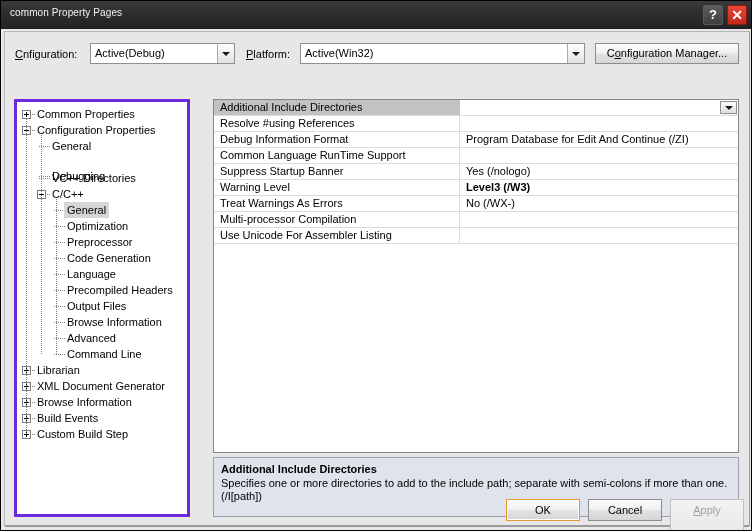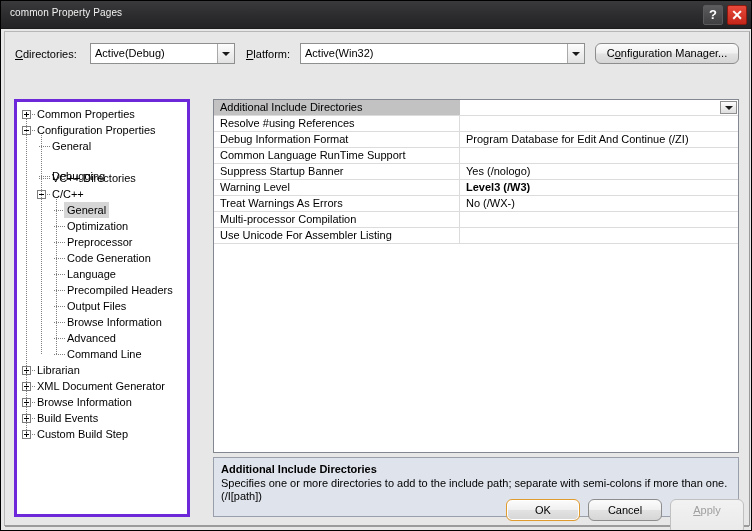--- a/index.html
+++ b/index.html
@@ -134,21 +134,21 @@
     border-left: 4px solid transparent;
     border-right: 4px solid transparent;
     border-top: 4px solid #1b1b1b;
   }
 
   .pushbtn {
     position: absolute;
     box-sizing: border-box;
     background: linear-gradient(to bottom, #fcfcfc 0%, #f0f0f0 48%, #e2e2e2 52%, #d6d6d6 100%);
     border: 1px solid #8d8d8d;
-    border-radius: 6px;
+    border-radius: 0;
     font-family: "Liberation Sans", sans-serif;
     font-size: 11px;
     color: #000;
     text-align: center;
     cursor: pointer;
     user-select: none;
     white-space: nowrap;
   }
   .pushbtn.disabled { color: #a0a0a0; border-color: #c0c0c0;
     background: linear-gradient(to bottom, #f2f2f2, #e9e9e9); }
@@ -319,21 +319,21 @@
 
   <div id="titlebar">
     <div id="titlebar-text">common Property Pages</div>
     <div class="titlebtn" id="btn-help">?</div>
     <div class="titlebtn" id="btn-close">✕</div>
   </div>
 
   <div id="client">
     <div id="client-inner"></div>
 
-    <div class="fieldlabel" style="left:14px; top:19px;"><span class="acc">C</span><span>directories:</span></div>
+    <div class="fieldlabel" style="left:14px; top:19px;"><span class="acc">C</span><span>nfiguration:</span></div>
 
     <div class="combo" style="left:89px; top:14px; width:145px;">
       <div class="cval">Active(Debug)</div>
       <div class="cbtn">
         <span class="arrow-dn"></span>
       </div>
     </div>
 
     <div class="fieldlabel" style="left:245px; top:19px;"><span class="acc">P</span><span>latform:</span></div>
 

